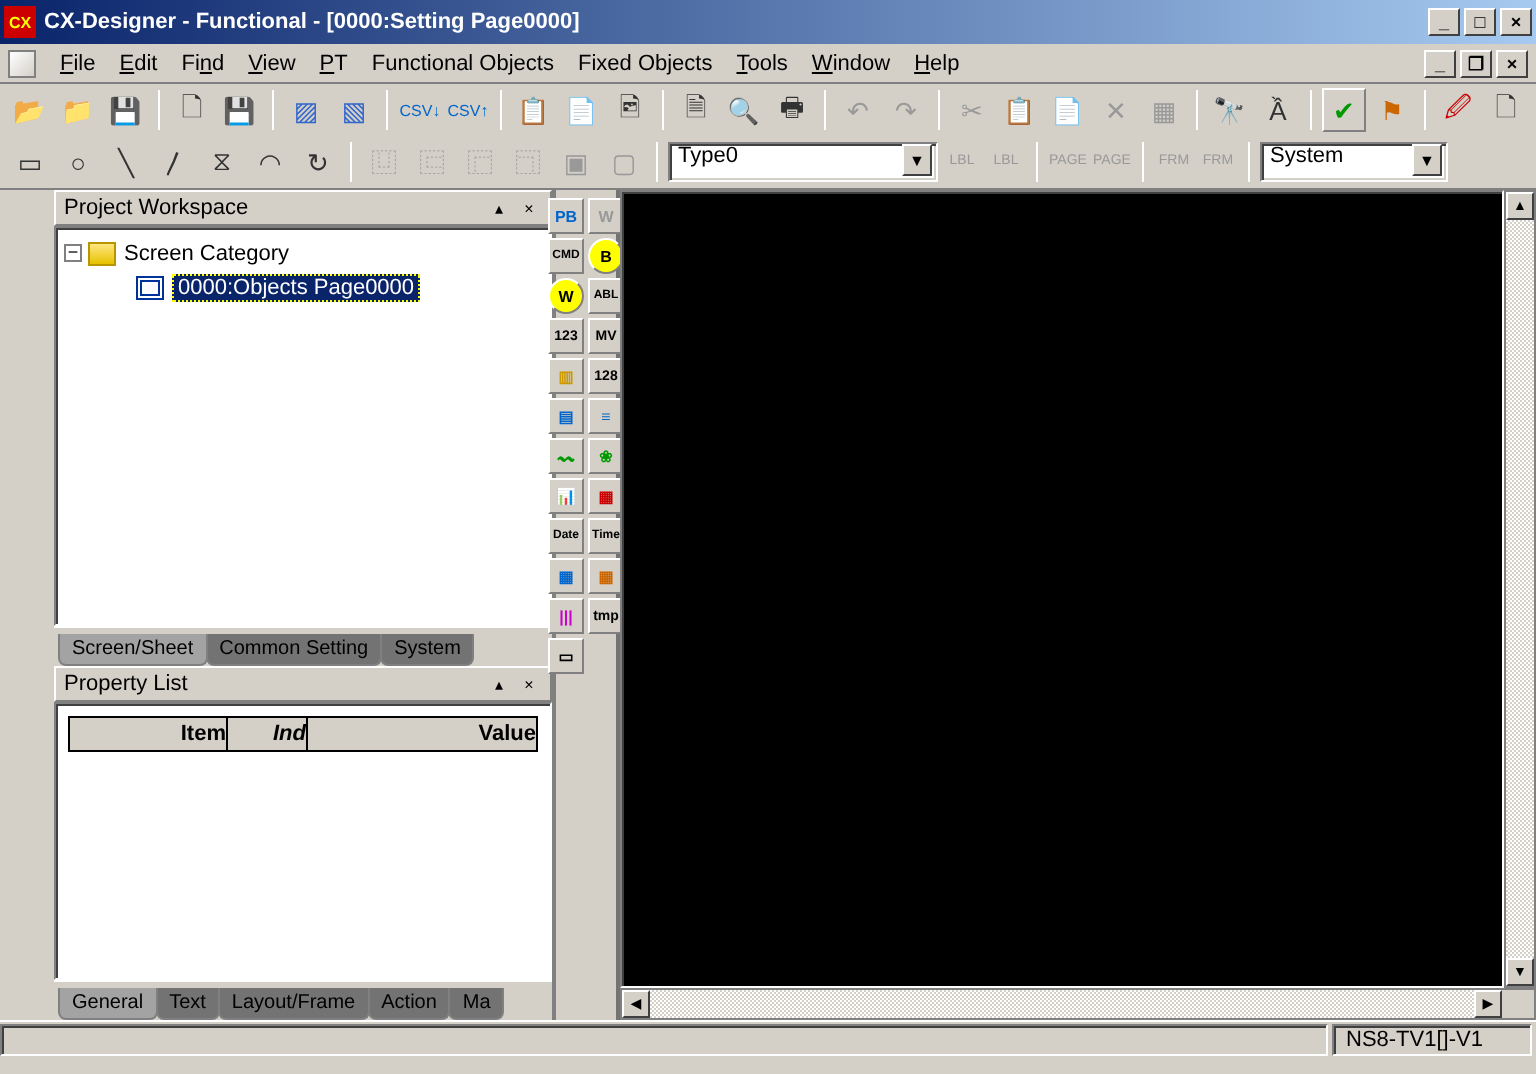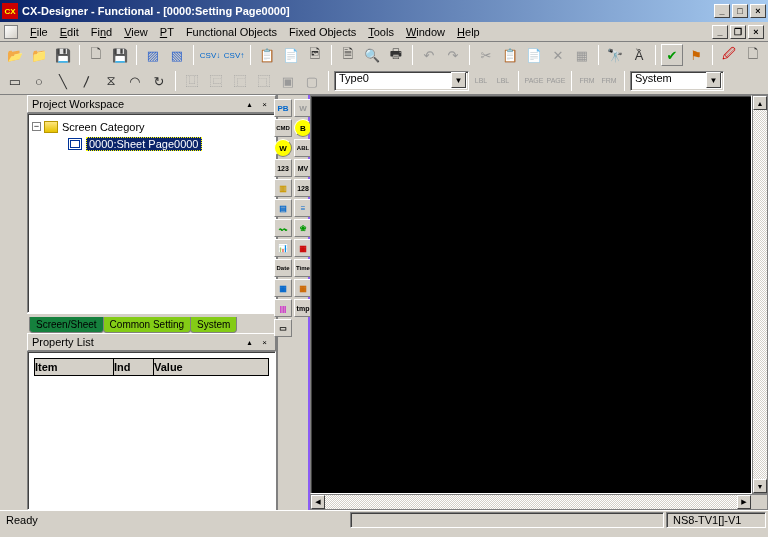--- a/index.html
+++ b/index.html
@@ -42,33 +42,33 @@
 .tree { flex: 1; background: #fff; border: 1px solid #808080; border-right-color: #fff; border-bottom-color: #fff; box-shadow: inset 1px 1px 0 #404040; padding: 4px; overflow: auto; }
 .tree-node { display: flex; align-items: center; height: 17px; white-space: nowrap; }
 .tree-toggle { width: 9px; height: 9px; border: 1px solid #808080; display: inline-flex; align-items: center; justify-content: center; font-size: 9px; line-height: 1; margin-right: 3px; color: #000; }
 .tree-blank { width: 12px; display: inline-block; }
 .folder-icon { width: 14px; height: 12px; background: linear-gradient(#ffe680, #e6c200); border: 1px solid #b89600; margin-right: 4px; }
 .page-icon { width: 14px; height: 12px; border: 1px solid #003399; background: #fff; margin-right: 4px; position: relative; }
 .page-icon::before { content: ""; position: absolute; inset: 1px; border: 1px solid #003399; }
 .tree-label.selected { background: #0a246a; color: #fff; padding: 0 2px; border: 1px dotted #ff0; }
 
 .tabs { height: 20px; background: #d4d0c8; display: flex; align-items: flex-end; padding: 0 2px; border-top: 1px solid #fff; overflow: hidden; }
-.tab { padding: 2px 6px; border: 1px solid #808080; border-top: none; border-radius: 0 0 4px 4px; background: #84cc16; font-size: 10px; white-space: nowrap; margin-right: -1px; }
-.tab.active { background: #15803d; }
+.tab { padding: 2px 6px; border: 1px solid #808080; border-top: none; border-radius: 0 0 4px 4px; background: #737373; font-size: 10px; white-space: nowrap; margin-right: -1px; }
+.tab.active { background: #a3a3a3; }
 
 
 .prop-table { flex: 1; background: #fff; border: 1px solid #808080; border-right-color: #fff; border-bottom-color: #fff; box-shadow: inset 1px 1px 0 #404040; padding: 6px; }
 .prop-head { display: flex; }
-.prop-head div { border: 1px solid #000; background: #d4d0c8; text-align: left; font-weight: bold; padding: 2px 0; }
+.prop-head div { border: 1px solid #000; background: #d4d0c8; text-align: right; font-weight: bold; padding: 2px 0; }
 .prop-head .c1 { width: 80px; }
-.prop-head .c2 { width: 40px; border-left: none; }
+.prop-head .c2 { width: 40px; border-left: none; font-style: italic; }
 .prop-head .c3 { flex: 1; border-left: none; }
 
 
-.palette { width: 32px; background: #d4d0c8; border-right: 2px solid #8b5cf6; padding: 4px 2px; display: flex; flex-direction: column; gap: 2px; align-items: center; }
+.palette { width: 32px; background: #d4d0c8; border-right: 2px solid #737373; padding: 4px 2px; display: flex; flex-direction: column; gap: 2px; align-items: center; }
 .palette-row { display: flex; gap: 2px; }
 .pal-btn { width: 18px; height: 18px; border: 1px solid #fff; border-right-color: #808080; border-bottom-color: #808080; background: #d4d0c8; display: flex; align-items: center; justify-content: center; font-size: 8px; font-weight: bold; }
 
 
 .canvas-area { flex: 1; display: flex; flex-direction: column; background: #d4d0c8; }
 .canvas-body { flex: 1; display: flex; }
 .canvas { flex: 1; background: #000; border: 1px solid #808080; border-right-color: #fff; border-bottom-color: #fff; box-shadow: inset 1px 1px 0 #404040; }
 .vscroll { width: 16px; background: #d4d0c8; border: 1px solid #808080; display: flex; flex-direction: column; }
 .vscroll .sbtn, .hscroll .sbtn { background: #d4d0c8; border: 1px solid #fff; border-right-color: #404040; border-bottom-color: #404040; display: flex; align-items: center; justify-content: center; font-size: 7px; }
 .vscroll .sbtn { height: 14px; }
@@ -204,21 +204,21 @@
       </div>
       <div class="tree">
         <div class="tree-node">
           <span class="tree-toggle">−</span>
           <span class="folder-icon"></span>
           <span>Screen Category</span>
         </div>
         <div class="tree-node" style="padding-left:24px">
           <span class="tree-blank"></span>
           <span class="page-icon"></span>
-          <span class="tree-label selected">0000:Sheet Page0000</span>
+          <span class="tree-label selected">0000:Objects Page0000</span>
         </div>
       </div>
       <div class="tabs">
         <span class="tab active">Screen/Sheet</span>
         <span class="tab">Common Setting</span>
         <span class="tab">System</span>
       </div>
     </div>
 
     <div class="panel" style="flex:1">
@@ -227,20 +227,27 @@
         <span class="spacer"></span>
         <span class="btn">▴</span>
         <span class="btn">×</span>
       </div>
       <div class="prop-table">
         <div class="prop-head">
           <div class="c1">Item</div>
           <div class="c2">Ind</div>
           <div class="c3">Value</div>
         </div>
+      </div>
+      <div class="tabs">
+        <span class="tab active">General</span>
+        <span class="tab">Text</span>
+        <span class="tab">Layout/Frame</span>
+        <span class="tab">Action</span>
+        <span class="tab">Ma</span>
       </div>
     </div>
   </div>
 
   <div class="palette">
     <div class="palette-row">
         <span class="pal-btn" style="color:#06c">PB</span>
         <span class="pal-btn" style="color:#999">W</span>
       </div>
     <div class="palette-row">
@@ -302,16 +309,15 @@
       <div class="sbtn">◀</div>
       <div class="track"></div>
       <div class="sbtn">▶</div>
       <div class="corner"></div>
     </div>
   </div>
 
 </div>
 
 <div class="statusbar">
-  <div class="cell" style="flex:0 0 348px;border:none;box-shadow:none">Ready</div>
   <div class="cell" style="flex:1"></div>
   <div class="cell" style="flex:0 0 100px">NS8-TV1[]-V1</div>
 </div>
 
 </body></html>

